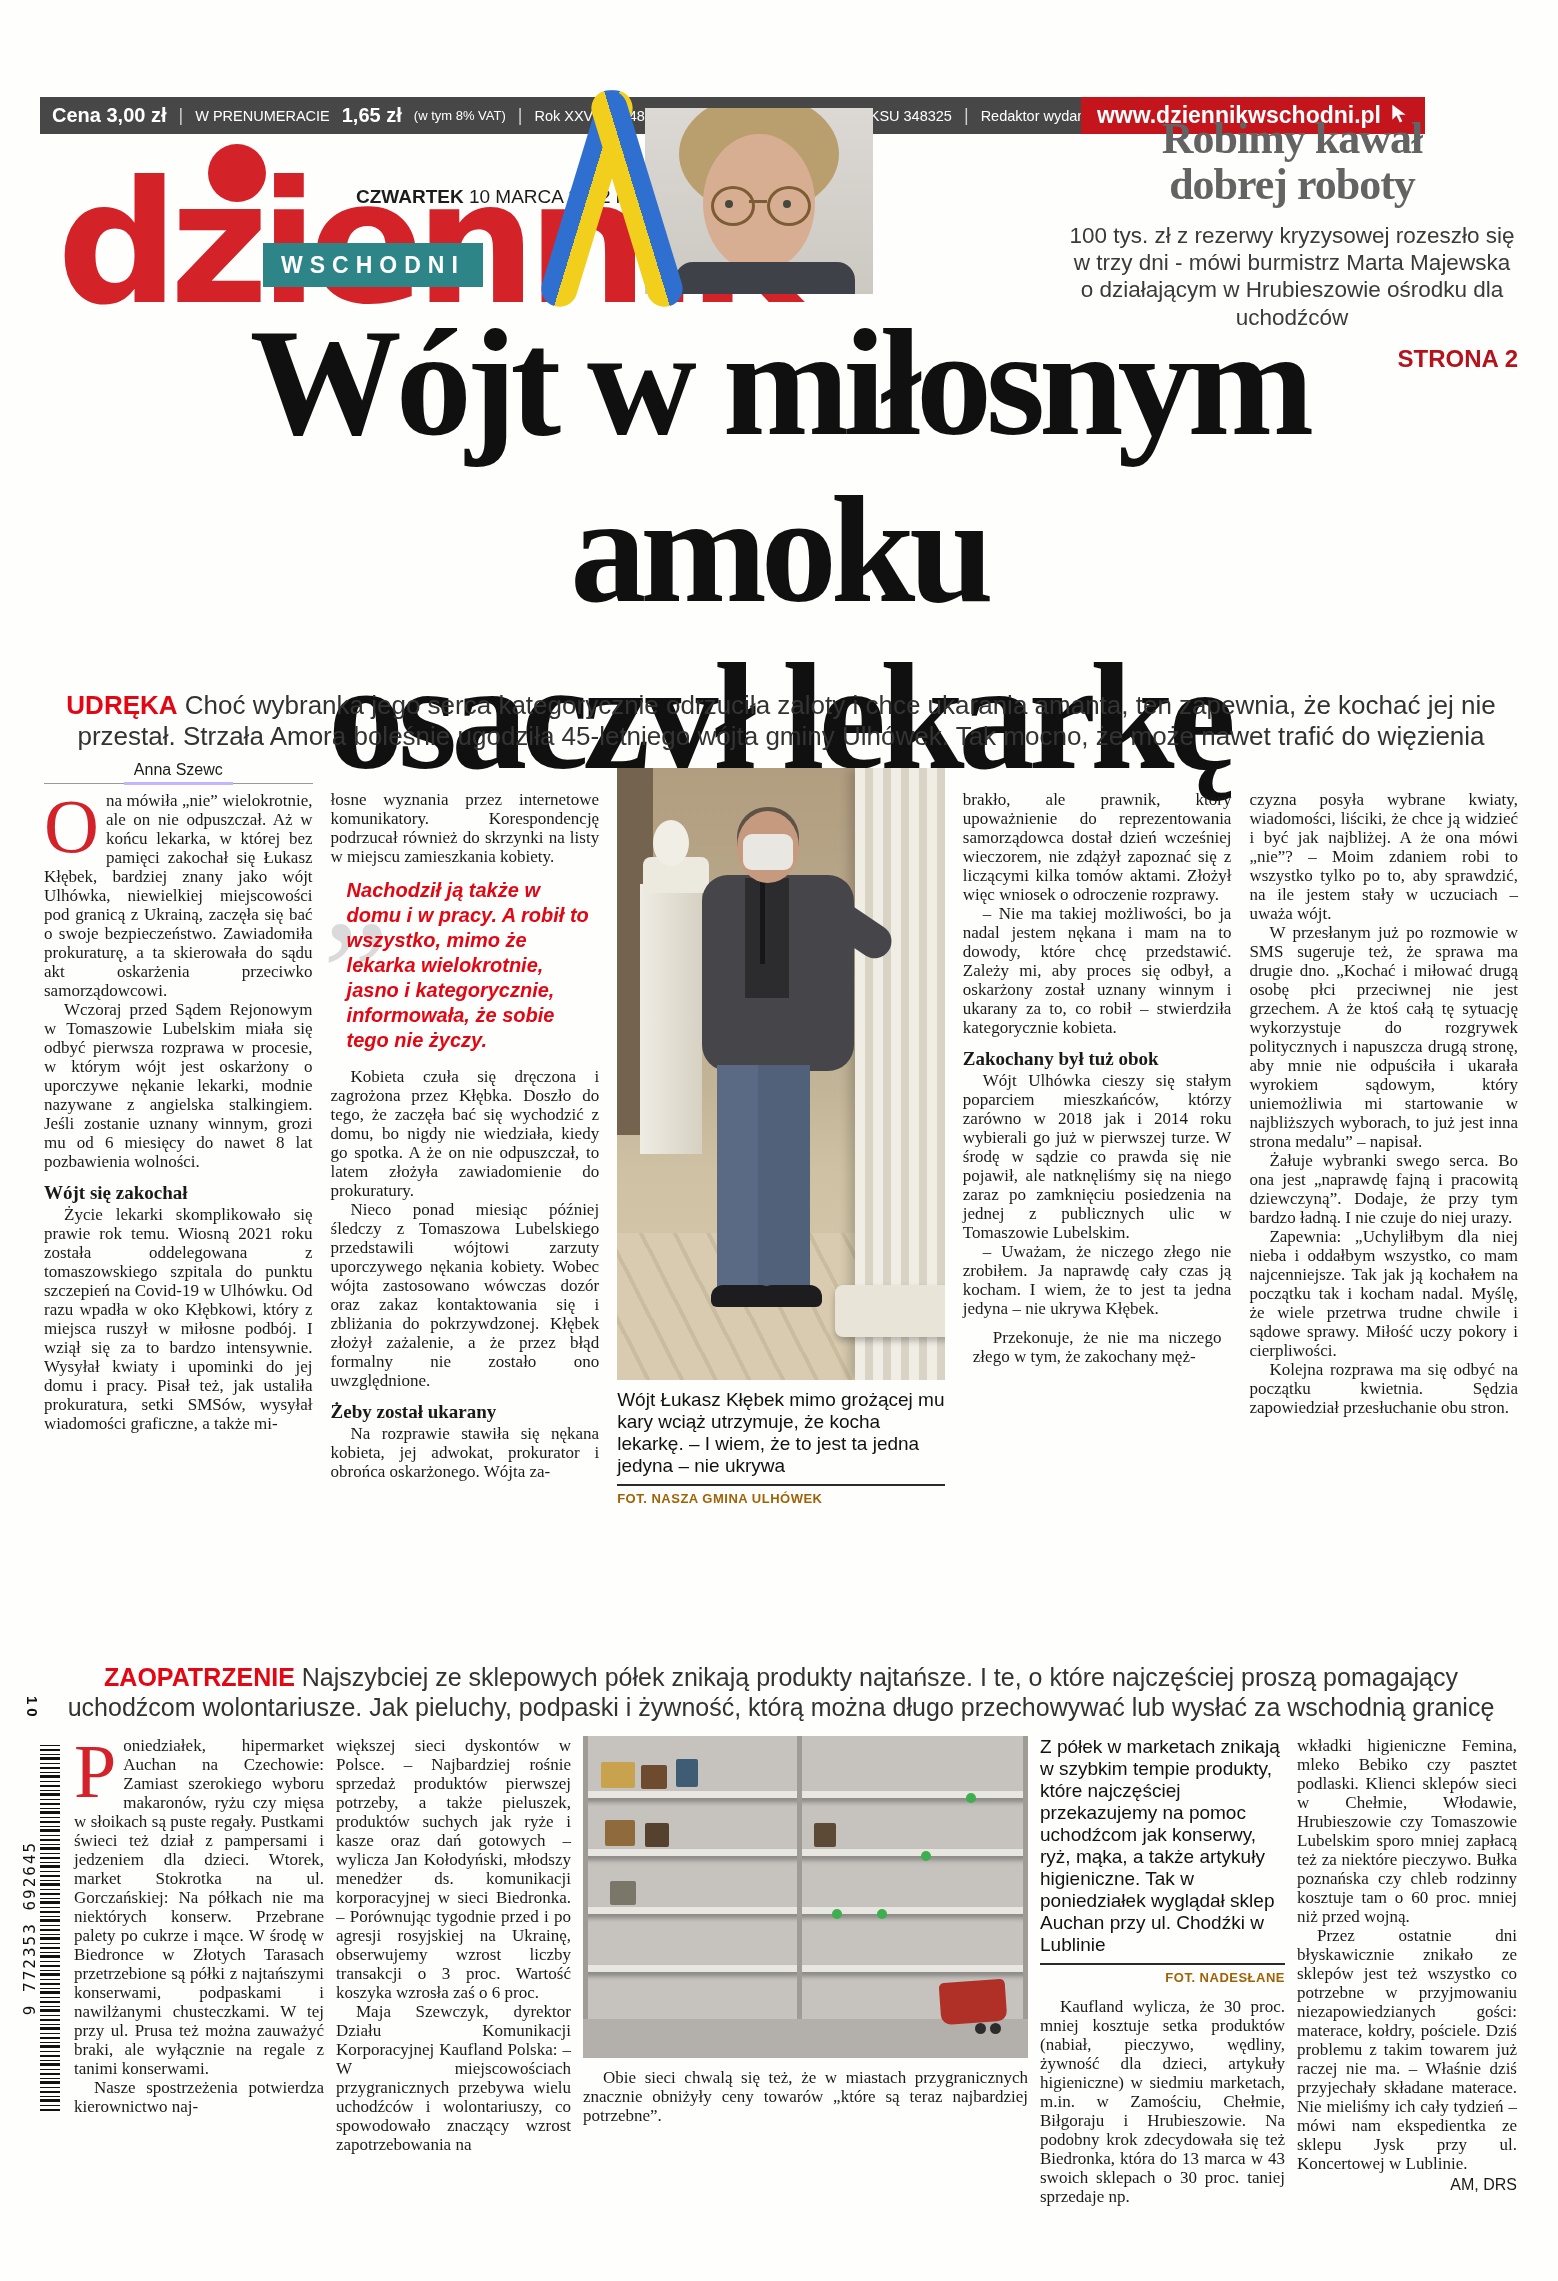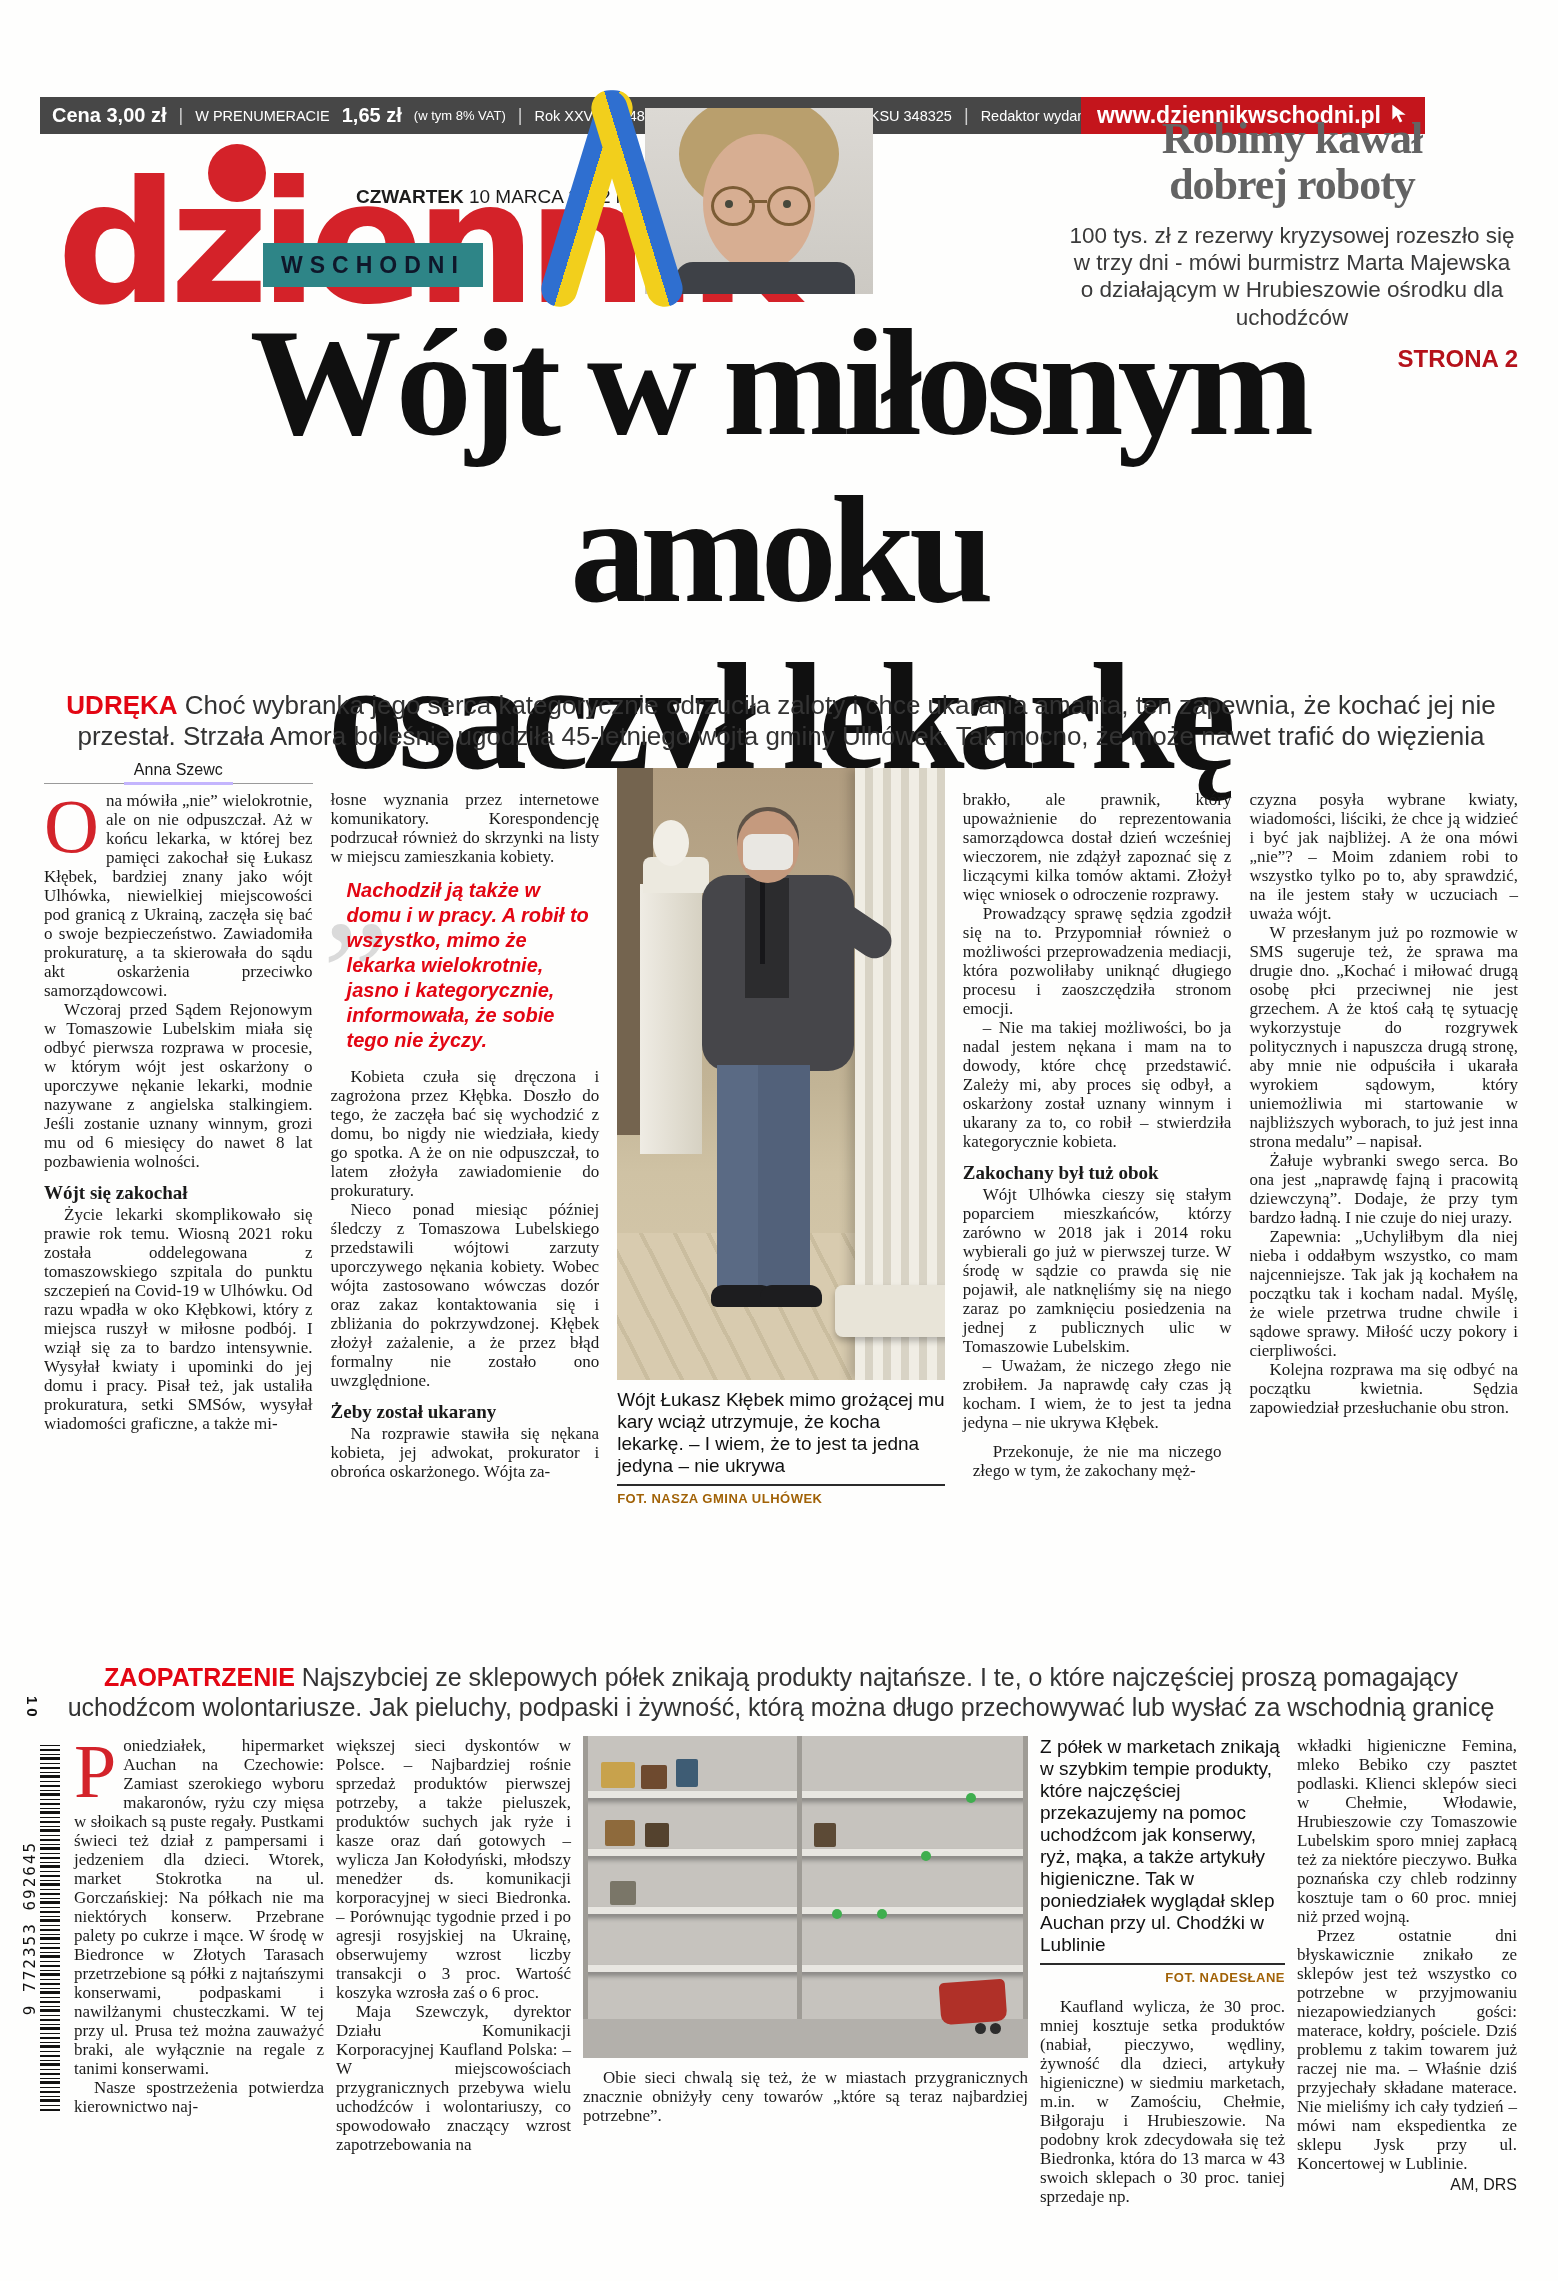--- a/index.html
+++ b/index.html
@@ -18,21 +18,21 @@
   .tb-small{font-size:13px;}
   .tb-issue{font-size:14.5px;}
   .tb-ed b{font-weight:bold;}
   .topbar-red{background:#c4151c;color:#fff;display:flex;align-items:center;gap:8px;
               padding:0 16px;font-weight:bold;font-size:23px;cursor:pointer;}
 
   
   .logo-text{left:57px;top:158px;font-family:"DejaVu Sans","Liberation Sans",sans-serif;
              font-weight:bold;font-size:170px;line-height:1;letter-spacing:-9px;color:#d42229;z-index:1;}
   .logo-dot{left:208px;top:144px;width:58px;height:58px;border-radius:50%;background:#d42229;z-index:2;}
-  .logo-sub{left:263px;top:243px;background:#2e8587;color:#0f172a;z-index:3;height:44px;line-height:44px;
+  .logo-sub{left:263px;top:243px;background:#2e8587;color:#ffffff;z-index:3;height:44px;line-height:44px;
             padding:0 18px;font-weight:bold;font-size:23px;letter-spacing:7px;}
   .date-line{left:356px;top:186px;font-size:19px;color:#1c1c1c;z-index:4;white-space:nowrap;}
   .date-line b{font-weight:bold;}
 
   
   .ribbon{left:543px;top:92px;width:150px;height:220px;z-index:5;}
   .ribbon .strip{position:absolute;width:36px;height:225px;border-radius:18px;}
   .ribbon .s1{left:26px;top:-6px;transform:rotate(17deg);
               background:linear-gradient(90deg,#2f6fd0 0 50%,#f2cf1c 50% 100%);}
   .ribbon .s2{left:76px;top:-6px;transform:rotate(-17deg);
@@ -267,21 +267,20 @@
         <div class="p1-leg l2"></div>
         <div class="p1-shoe sh1"></div>
         <div class="p1-shoe sh2"></div>
       </div>
       <div class="caption">Wójt Łukasz Kłębek mimo grożącej mu kary wciąż utrzymuje, że kocha lekarkę. – I wiem, że to jest ta jedna jedyna – nie ukrywa</div>
       <div class="credit">FOT. NASZA GMINA ULHÓWEK</div>
     </div>
 
     <div class="pad-top">
       <p style="margin:0">brakło, ale prawnik, który upoważnienie do reprezentowania samorządowca dostał dzień wcześniej wieczorem, nie zdążył zapoznać się z liczącymi kilka tomów aktami. Złożył więc wniosek o odroczenie rozprawy.</p>
-      <p class="ind" style="margin:0">Prowadzący sprawę sędzia zgodził się na to. Przypomniał również o możliwości przeprowadzenia mediacji, która pozwoliłaby uniknąć długiego procesu i zaoszczędziła stronom emocji.</p>
       <p class="ind" style="margin:0">– Nie ma takiej możliwości, bo ja nadal jestem nękana i mam na to dowody, które chcę przedstawić. Zależy mi, aby proces się odbył, a oskarżony został uznany winnym i ukarany za to, co robił – stwierdziła kategorycznie kobieta.</p>
       <div class="subhead">Zakochany był tuż obok</div>
       <p class="ind" style="margin:0">Wójt Ulhówka cieszy się stałym poparciem mieszkańców, którzy zarówno w 2018 jak i 2014 roku wybierali go już w pierwszej turze. W środę w sądzie co prawda się nie pojawił, ale natknęliśmy się na niego zaraz po zamknięciu posiedzenia na jednej z publicznych ulic w Tomaszowie Lubelskim.</p>
       <p class="ind" style="margin:0">– Uważam, że niczego złego nie zrobiłem. Ja naprawdę cały czas ją kocham. I wiem, że to jest ta jedna jedyna – nie ukrywa Kłębek.</p>
       <p class="ind" style="margin:10px">Przekonuje, że nie ma niczego złego w tym, że zakochany męż-</p>
     </div>
 
     <div class="pad-top">
       <p style="margin:0">czyzna posyła wybrane kwiaty, wiadomości, liściki, że chce ją widzieć i być jak najbliżej. A że ona mówi „nie”? – Moim zdaniem robi to wszystko tylko po to, aby sprawdzić, na ile jestem stały w uczuciach – uważa wójt.</p>
       <p class="ind" style="margin:0">W przesłanym już po rozmowie w SMS sugeruje też, że sprawa ma drugie dno. „Kochać i miłować drugą osobę płci przeciwnej nie jest grzechem. A że ktoś całą tę sytuację wykorzystuje do rozgrywek politycznych i napuszcza drugą stronę, aby mnie nie odpuściła i ukarała wyrokiem sądowym, który uniemożliwia mi startowanie w najbliższych wyborach, to już jest inna strona medalu” – napisał.</p>

